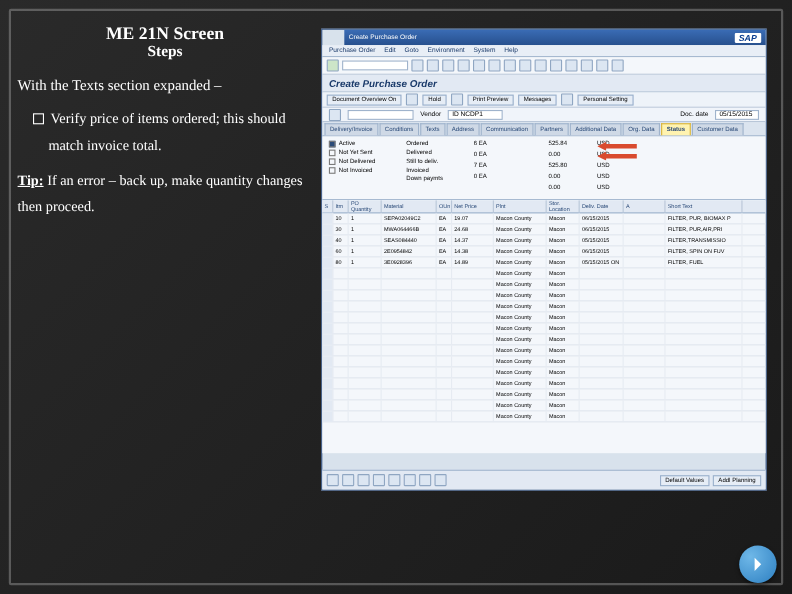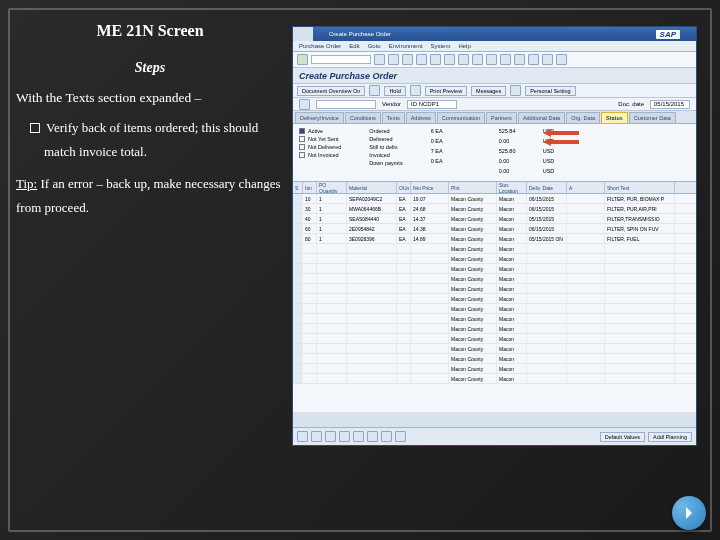--- a/index.html
+++ b/index.html
@@ -1,31 +1,31 @@
 <!DOCTYPE html>
 <html><head>
 <meta charset="utf-8">
 <style>
   * { margin:0; padding:0; box-sizing:border-box; }
   body { width:720px; height:540px; background:#000; font-family:Georgia,serif; color:#fff; position:relative; overflow:hidden; }
   .slide { width:720px; height:540px; background:linear-gradient(135deg,#2a2a2a,#1a1a1a); position:relative; }
   .chalk-border { position:absolute; top:8px; left:8px; right:8px; bottom:8px; border:2px solid rgba(255,255,255,0.25); border-radius:2px; }
   .left-col { position:absolute; top:22px; left:16px; width:268px; }
-  .title { font-weight:bold; text-align:center; font-size:16px; margin-bottom:20px; }
-  .subtitle { font-weight:bold; text-align:center; font-size:14px; margin-bottom:12px;font-style:italic; }
+  .title { font-weight:bold; text-align:center; font-size:16px; margin-bottom:0; }
+  .subtitle { font-weight:bold; text-align:center; font-size:14px; margin-bottom:12px; }
   .intro1 { font-size:13.5px; margin-bottom:8px; line-height:1.5; }
   .intro2 { font-size:13.5px; margin-bottom:14px; text-decoration:underline; text-decoration-color:#fff; }
   .bullets { list-style:none; padding-left:14px; }
   .bullets li { font-size:13px; line-height:1.85; margin-bottom:8px; text-indent:-14px; padding-left:14px; }
   .cb { display:inline-block; width:10px; height:10px; border:1.5px solid #fff; margin-right:6px; position:relative; top:1px; }
   .tip { font-size:13px; line-height:1.85; margin-top:8px; }
-  .tip-label { font-weight:normal; text-decoration:underline;margin-top:19px; }
+  .tip-label { font-weight:bold; text-decoration:underline;margin-top:19px; }
 
   .sap-window { position:absolute; top:26px; left:292px; width:405px; height:420px; background:#d8e2ec; border:1px solid #2c4a7a; font-family:Arial,Helvetica,sans-serif; font-size:6px; color:#000; }
-  .sap-title { height:14px; background:linear-gradient(#3a6cb5,#27508e); color:#fff; display:flex; align-items:center; padding:0 16px; justify-content:space-between;margin-left:20px; }
+  .sap-title { height:14px; background:linear-gradient(#3a6cb5,#27508e); color:#fff; display:flex; align-items:center; padding:0 4px; justify-content:space-between;margin-left:20px; }
   .sap-logo { font-weight:bold; font-style:italic; font-size:8px; background:#fff; color:#0a3d8f; padding:0 4px; border-radius:1px; }
   .sap-menu { height:11px; background:#e8eef6; border-bottom:1px solid #9fb3cc; display:flex; align-items:center; gap:8px; padding:0 6px; color:#1a3a6a; }
   .sap-tool1 { height:16px; background:#f4f7fb; border-bottom:1px solid #b8c6d8; display:flex; align-items:center; padding:0 4px; gap:3px; }
   .ticon { width:11px; height:11px; background:#dce6f2; border:1px solid #8fa6c2; border-radius:1px; }
   .ticon.g { background:#cde5c8; }
   .sap-head { height:16px; background:#e2e9f3; display:flex; align-items:center; padding:0 6px; font-style:italic; font-weight:bold; color:#1a3a6a; font-size:9px; border-bottom:1px solid #b8c6d8; }
   .sap-tool2 { height:14px; background:#eef3f9; border-bottom:1px solid #b8c6d8; display:flex; align-items:center; gap:4px; padding:0 4px; }
   .btn { height:10px; padding:0 4px; background:#e6edf6; border:1px solid #98aecb; display:flex; align-items:center; font-size:5.5px; }
   .sap-vendor { height:13px; background:#f0f4fa; border-bottom:1px solid #b8c6d8; display:flex; align-items:center; gap:6px; padding:0 6px; font-size:6px; }
   .fld { background:#fff; border:1px solid #9fb3cc; height:9px; padding:0 3px; display:inline-flex; align-items:center; }
@@ -61,25 +61,25 @@
 <body>
 
 <div class="slide">
   <div class="chalk-border"></div>
 
   <div class="left-col">
     <div class="title">ME 21N Screen</div>
     <div class="subtitle">Steps</div>
     <div class="intro1">With the Texts section expanded –</div>
     <ul class="bullets">
-      <li><span class="cb"></span><span>Verify back of items ordered; this should match invoice total.</span></li>
+      <li><span class="cb"></span><span>Verify price of items ordered; this should match invoice total.</span></li>
     </ul>
     <div class="tip">
       <span class="tip-label">Tip:</span>
-      <span>If an error – back up, make necessary changes from proceed.</span>
+      <span>If an error – back up, make quantity changes then proceed.</span>
     </div>
   </div>
 
   <div class="sap-window">
     <div class="sap-title">
       <span>Create Purchase Order</span>
       <span class="sap-logo">SAP</span>
     </div>
     <div class="sap-menu">
       <span>Purchase Order</span>

